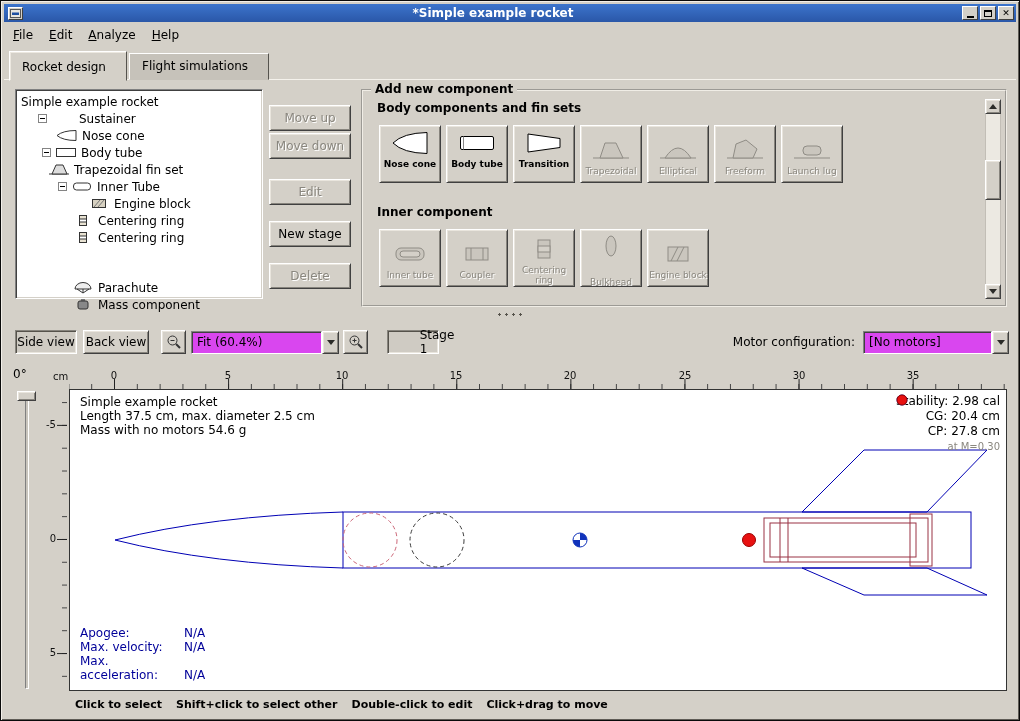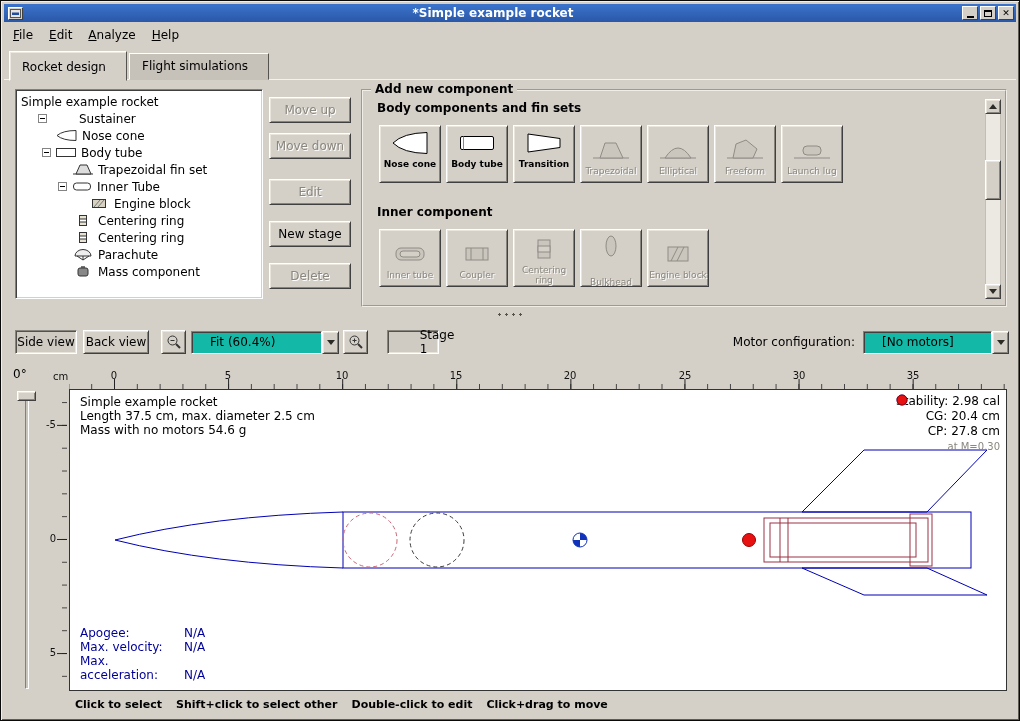--- a/index.html
+++ b/index.html
@@ -72,22 +72,22 @@
   .sb-thumb{position:absolute;left:-1px;top:60px;width:16px;height:40px;}
 
   
   .divider{position:absolute;left:0;right:0;top:308px;height:10px;}
   .dots{width:28px;height:3px;margin:4px auto 0;background-image:radial-gradient(circle,#55524b 1px,transparent 1.3px);
     background-size:7px 3px;background-repeat:repeat-x;}
 
   
   .tbtn{position:absolute;top:329px;height:24px;}
   .combo{position:absolute;display:flex;height:23px;}
-  .combo-field{flex:1;background:#14b8a6;border:1px solid;border-color:#808080 #fff #fff #808080;
-    box-shadow:inset 1px 1px 0 #404040;padding:3px 18px;font-size:12px;white-space:nowrap;overflow:hidden;}
+  .combo-field{flex:1;background:#d946ef;border:1px solid;border-color:#808080 #fff #fff #808080;
+    box-shadow:inset 1px 1px 0 #404040;padding:3px 5px;font-size:12px;white-space:nowrap;overflow:hidden;}
   .combo-btn{width:17px;display:flex;align-items:center;justify-content:center;}
   .arrow-down{width:0;height:0;border:4px solid transparent;border-top:5px solid #2b2b28;margin-top:4px;}
   .motor-label{position:absolute;right:164px;top:334px;font-size:12px;}
 
   
   .rot-label{position:absolute;left:12px;top:366px;font-size:12px;}
   .rot-groove{position:absolute;left:24px;top:392px;width:4px;height:296px;background:#c8c4bc;
     border:1px solid;border-color:#808080 #fff #fff #808080;}
   .rot-handle{position:absolute;left:16px;top:390px;width:19px;height:10px;}
   .hruler{position:absolute;left:48px;top:368px;width:958px;height:20px;}
@@ -173,21 +173,21 @@
         </svg>
       <span>Nose cone</span>
     </div>
     <div class="tree-row" style="padding-left:26px;">
       <span class="exp"></span>
       <svg class="ticon" width="22" height="13">
           <rect x="1.5" y="2.5" width="19" height="8" fill="#fff" stroke="#333"></rect>
         </svg>
       <span>Body tube</span>
     </div>
-    <div class="tree-row" style="padding-left:56px;">
+    <div class="tree-row" style="padding-left:32px;">
       <svg class="ticon" width="22" height="13">
           <line x1="1" y1="11" x2="21" y2="11" stroke="#333"></line>
           <path d="M4,11 L8,2 L15,2 L19,11 Z" fill="#ddd" stroke="#333"></path>
         </svg>
       <span>Trapezoidal fin set</span>
     </div>
     <div class="tree-row" style="padding-left:42px;">
       <span class="exp"></span>
       <svg class="ticon" width="22" height="13">
           <rect x="2.5" y="3" width="17" height="7" rx="3" fill="#fff" stroke="#333"></rect>
@@ -209,39 +209,39 @@
         </svg>
       <span>Centering ring</span>
     </div>
     <div class="tree-row" style="padding-left:56px;">
       <svg class="ticon" width="22" height="13">
           <rect x="7.5" y="1.5" width="7" height="10" fill="#e8e2d2" stroke="#333"></rect>
           <rect x="7.5" y="5" width="7" height="3" fill="#fff" stroke="#333"></rect>
         </svg>
       <span>Centering ring</span>
     </div>
-    <div class="tree-row" style="padding-left:56px;">
+    <div class="tree-row" style="padding-left:56px;margin-top:33px;">
       <svg class="ticon" width="22" height="13">
           <path d="M3,8 A8,6.5 0 0 1 19,8 Z" fill="#eee" stroke="#333"></path>
           <line x1="5" y1="8" x2="11" y2="12" stroke="#333"></line>
           <line x1="17" y1="8" x2="11" y2="12" stroke="#333"></line>
           <line x1="11" y1="8" x2="11" y2="12" stroke="#333"></line>
         </svg>
       <span>Parachute</span>
     </div>
     <div class="tree-row" style="padding-left:56px;">
       <svg class="ticon" width="22" height="13">
           <rect x="9" y="1" width="4" height="2" fill="#777"></rect>
           <rect x="6" y="3" width="10" height="8" rx="2" fill="#888" stroke="#333"></rect>
         </svg>
       <span>Mass component</span>
     </div>
   </div>
 
-  <div class="act-btn btn bevel-out disabled" style="top:96px;">Move up</div>
+  <div class="act-btn btn bevel-out disabled" style="top:104px;">Move up</div>
   <div class="act-btn btn bevel-out disabled" style="top:132px;">Move down</div>
   <div class="act-btn btn bevel-out disabled" style="top:178px;">Edit</div>
   <div class="act-btn btn bevel-out" style="top:220px;">New stage</div>
   <div class="act-btn btn bevel-out disabled" style="top:262px;">Delete</div>
 
   <div class="group">
     <div class="group-title">Add new component</div>
     <div class="sec-label" style="left:14px;top:10px;">Body components and fin sets</div>
 
     <div class="comp bevel-out enabled" style="left:16px;top:34px;">

